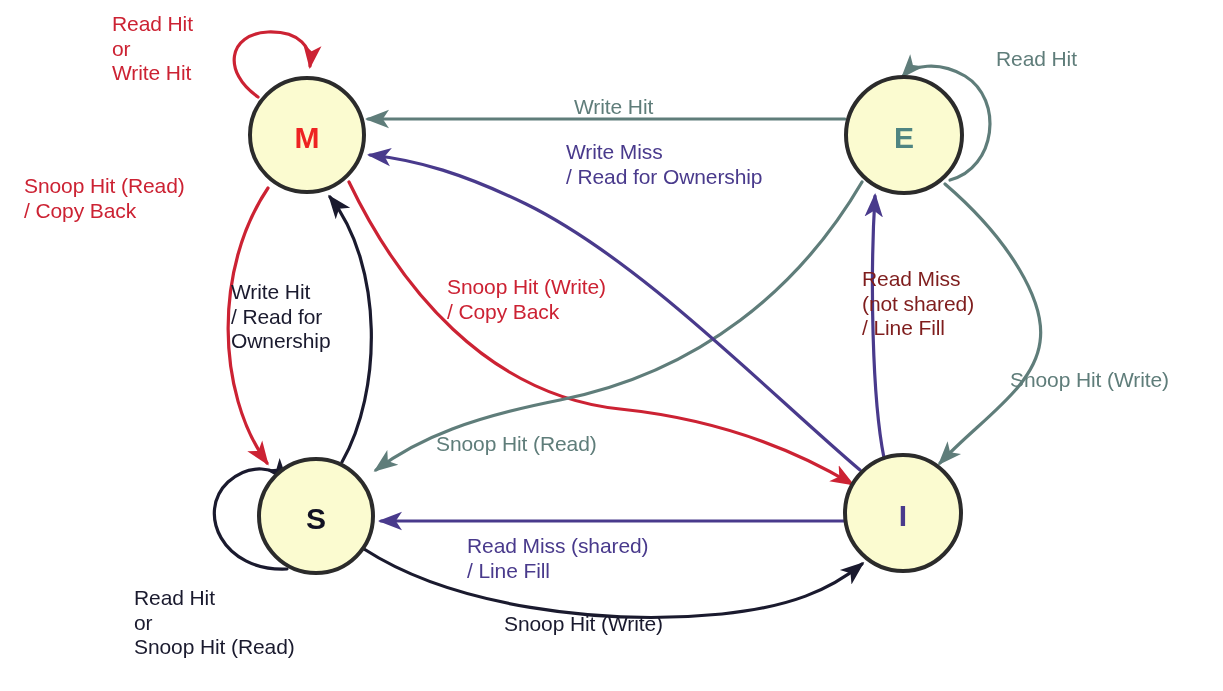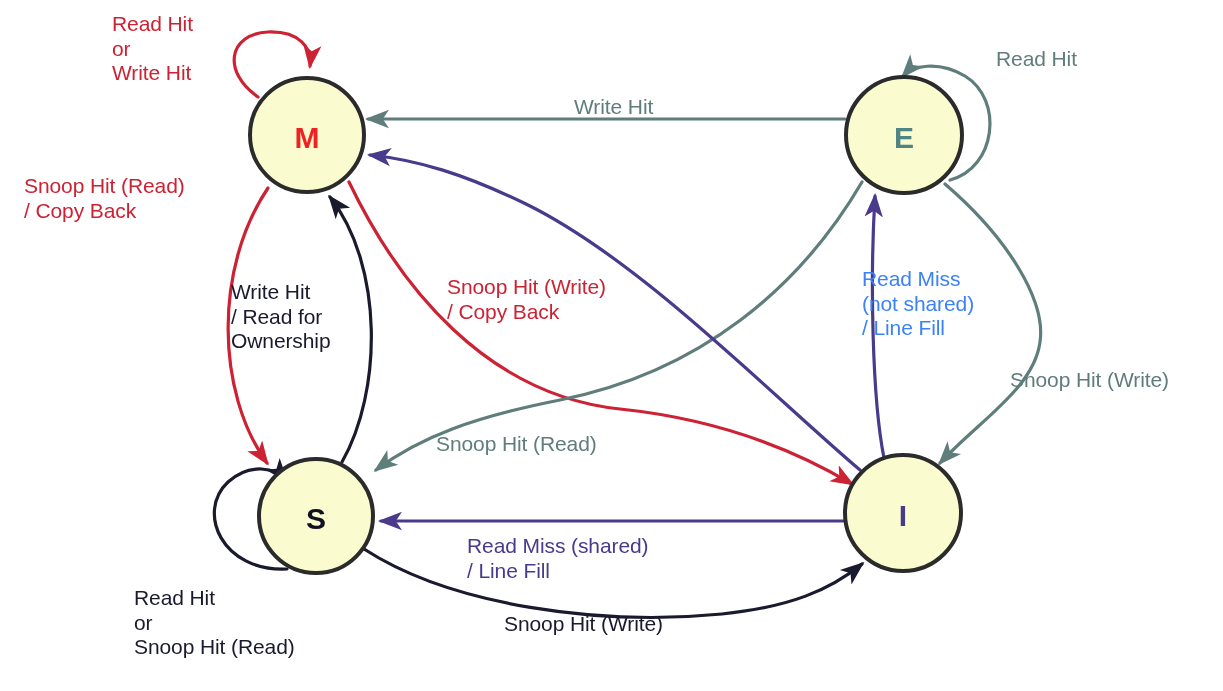--- a/index.html
+++ b/index.html
@@ -125,22 +125,24 @@
 / Copy Back</div>
 
   <div class="elabel" style="left:996px; top:47px; color:#5f7d7a;">Read Hit</div>
 
   <div class="elabel" style="left:574px; top:95px; color:#5f7d7a;">Write Hit</div>
 
   <div class="elabel" style="left:436px; top:432px; color:#5f7d7a;">Snoop Hit (Read)</div>
 
   <div class="elabel" style="left:1010px; top:368px; color:#5f7d7a;">Snoop Hit (Write)</div>
 
+  <div class="elabel" style="left:566px; top:140px; color:#493a8c;">Write Miss
+/ Read for Ownership</div>
 
-  <div class="elabel" style="left:862px; top:267px; color:#3b82f6;">Read Miss
+  <div class="elabel" style="left:862px; top:267px; color:#7f1d1d;">Read Miss
 (not shared)
 / Line Fill</div>
 
   <div class="elabel" style="left:467px; top:534px; color:#493a8c;">Read Miss (shared)
 / Line Fill</div>
 
   <div class="elabel" style="left:231px; top:280px; color:#1a1a2e;">Write Hit
 / Read for
 Ownership</div>
 

